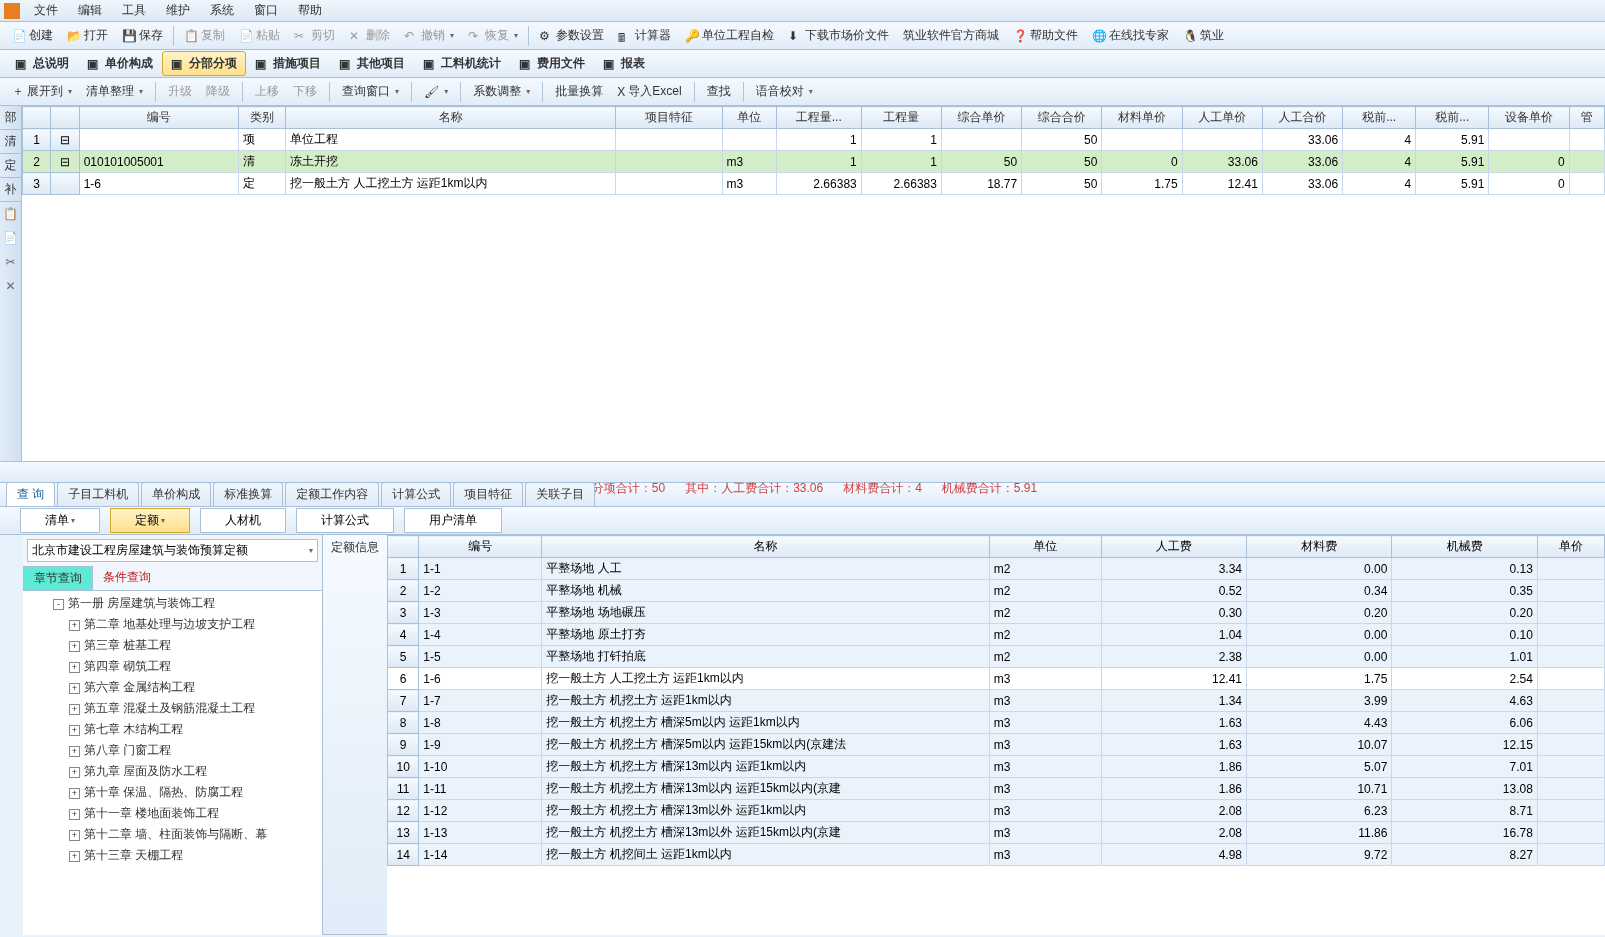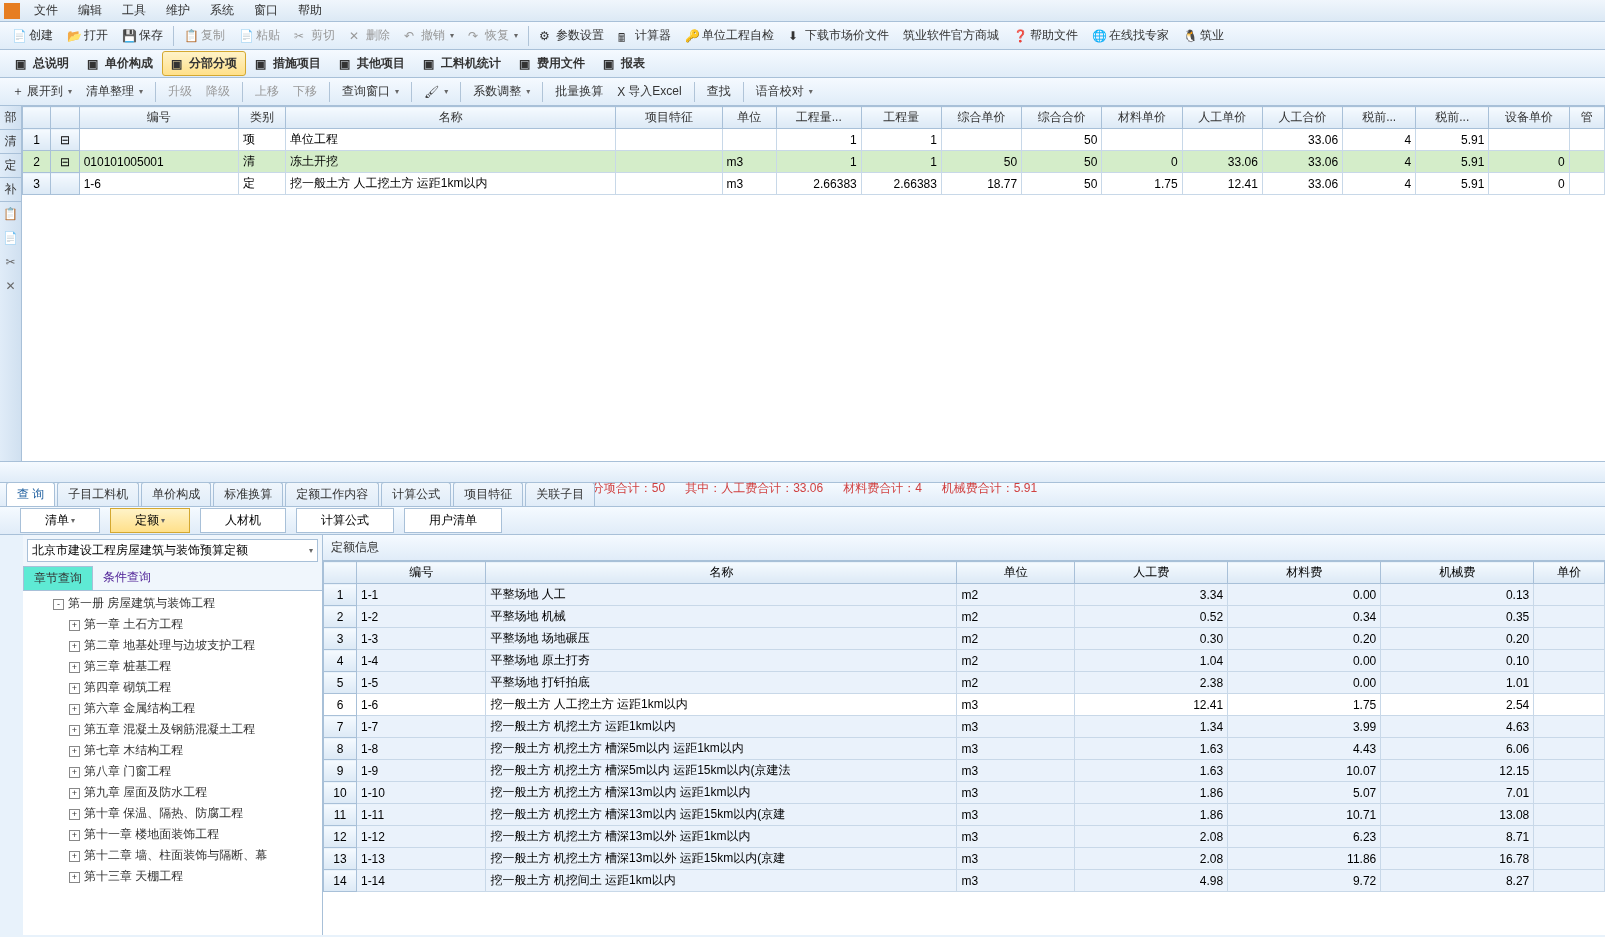--- a/index.html
+++ b/index.html
@@ -45,29 +45,29 @@
 .bottom-tab.active { background: #fff; color: #2060a0; }
 
 .filter-bar { height: 28px; background: linear-gradient(#f5faff, #e0ecf8); border-bottom: 1px solid #a8c0d8; display: flex; align-items: center; padding-left: 20px; gap: 10px; }
 .filter-btn { padding: 3px 24px; border: 1px solid #a8c0d8; background: #fff; cursor: pointer; display:flex; align-items:center; }
 .filter-btn.active { background: linear-gradient(#fff3c8, #ffe08a); border-color: #d4a830; }
 
 .lower-area { display: flex; height: 400px; padding-left: 23px; }
 .left-panel { width: 300px; border-right: 1px solid #a8c0d8; background: #f0f6fc; display: flex; flex-direction: column; }
 .left-panel .combo { margin: 4px; padding: 2px 4px; border: 1px solid #a8c0d8; background: #fff; display: flex; justify-content: space-between; align-items: center; }
 .left-panel .subtabs { display: flex; border-bottom: 1px solid #a8c0d8; }
-.left-panel .subtab { padding: 3px 10px; cursor: pointer; color: #4c1d95; }
+.left-panel .subtab { padding: 3px 10px; cursor: pointer; color: #b91c1c; }
 .left-panel .subtab.active { background: #5eead4; border: 1px solid #a8c0d8; border-bottom: none; color: #333; }
 .tree { flex: 1; overflow: auto; background: #fff; padding: 2px; }
 .tree-item { padding: 2px 4px; cursor: pointer; white-space: nowrap; color: #333; margin-left: 24px; }
 .tree-item.lvl0 { padding-left: 4px; }
 .tree-item.lvl1 { padding-left: 20px; }
 .tree-item .exp { display: inline-block; width: 11px; height: 11px; border: 1px solid #888; text-align: center; line-height: 9px; font-size: 9px; margin-right: 4px; background: #fff; }
 
-.right-panel { flex: 1; display: flex; flex-direction: column; background: #fff; }
+.right-panel { flex: 1; display: flex; flex-direction: row; background: #fff; }
 .right-panel .title { padding: 4px 8px; background: linear-gradient(#f5faff, #e0ecf8); border-bottom: 1px solid #a8c0d8; color: #333; }
 .detail-grid { flex: 1; overflow: auto; }
 
 table.detail { border-collapse: collapse; width: 100%; table-layout: fixed; }
 table.detail th { background: linear-gradient(#f5faff, #dce9f5); border: 1px solid #a8c0d8; padding: 2px 4px; font-weight: normal; text-align: center; height: 20px; }
 table.detail td { border: 1px solid #c8d8e8; padding: 2px 4px; height: 20px; background: #eaf2fb; white-space: nowrap; }
 table.detail td.row-head { background: linear-gradient(#f5faff, #dce9f5); text-align: center; border: 1px solid #a8c0d8; }
 table.detail td.num { text-align: right; }
 table.detail tr.sel td { background: #fff; }
 
@@ -406,21 +406,20 @@
     <div class="combo">
       <span>北京市建设工程房屋建筑与装饰预算定额</span>
       <span class="dropdown-arrow">▾</span>
     </div>
     <div class="subtabs">
       <div class="subtab active">章节查询</div>
       <div class="subtab">条件查询</div>
     </div>
     <div class="tree" id="tree">
         <div class="tree-item lvl0"><span class="exp">-</span><span>第一册  房屋建筑与装饰工程</span></div>
-        <div class="tree-item lvl1"><span class="exp">+</span><span>第一章  土石方工程</span></div>
         <div class="tree-item lvl1"><span class="exp">+</span><span>第二章  地基处理与边坡支护工程</span></div>
         <div class="tree-item lvl1"><span class="exp">+</span><span>第三章  桩基工程</span></div>
         <div class="tree-item lvl1"><span class="exp">+</span><span>第四章  砌筑工程</span></div>
         <div class="tree-item lvl1"><span class="exp">+</span><span>第六章  金属结构工程</span></div>
         <div class="tree-item lvl1"><span class="exp">+</span><span>第五章  混凝土及钢筋混凝土工程</span></div>
         <div class="tree-item lvl1"><span class="exp">+</span><span>第七章  木结构工程</span></div>
         <div class="tree-item lvl1"><span class="exp">+</span><span>第八章  门窗工程</span></div>
         <div class="tree-item lvl1"><span class="exp">+</span><span>第九章  屋面及防水工程</span></div>
         <div class="tree-item lvl1"><span class="exp">+</span><span>第十章  保温、隔热、防腐工程</span></div>
         <div class="tree-item lvl1"><span class="exp">+</span><span>第十一章  楼地面装饰工程</span></div>

